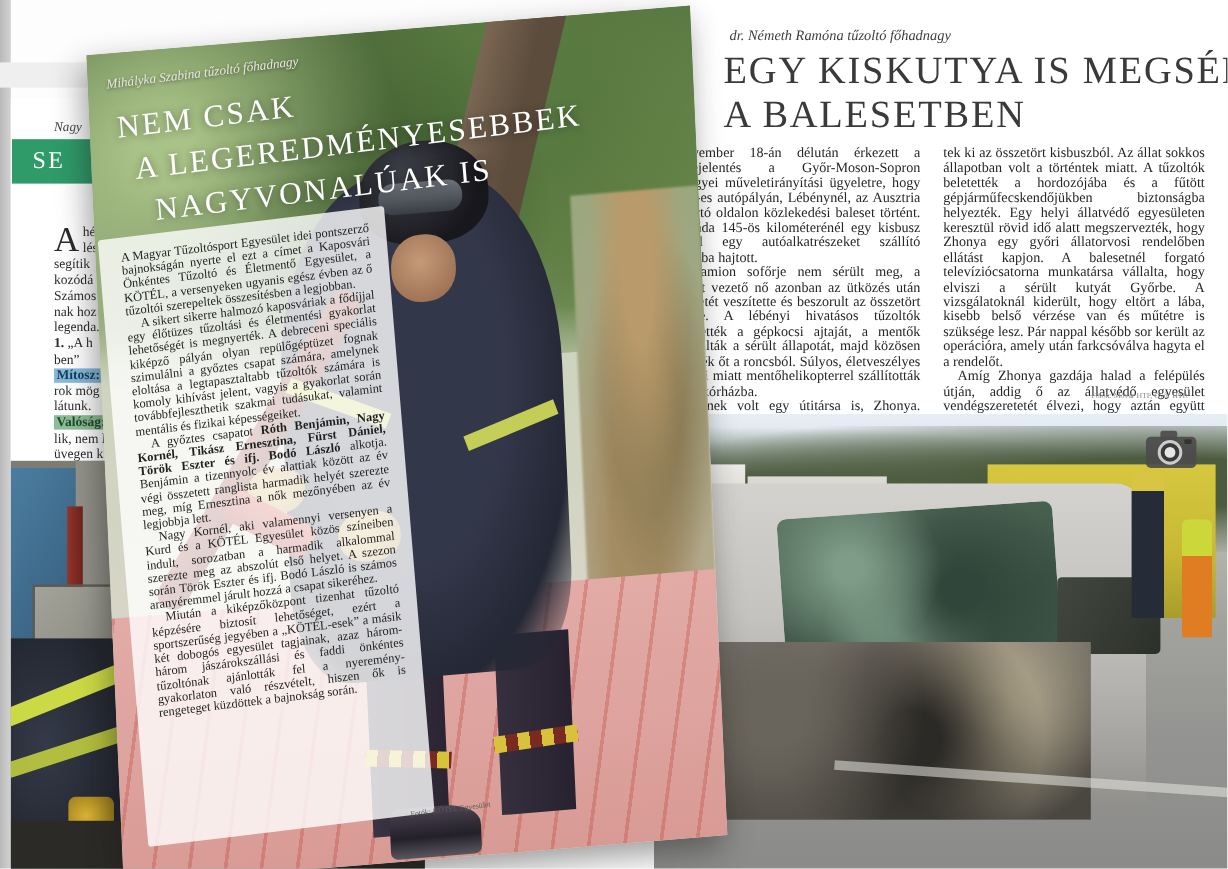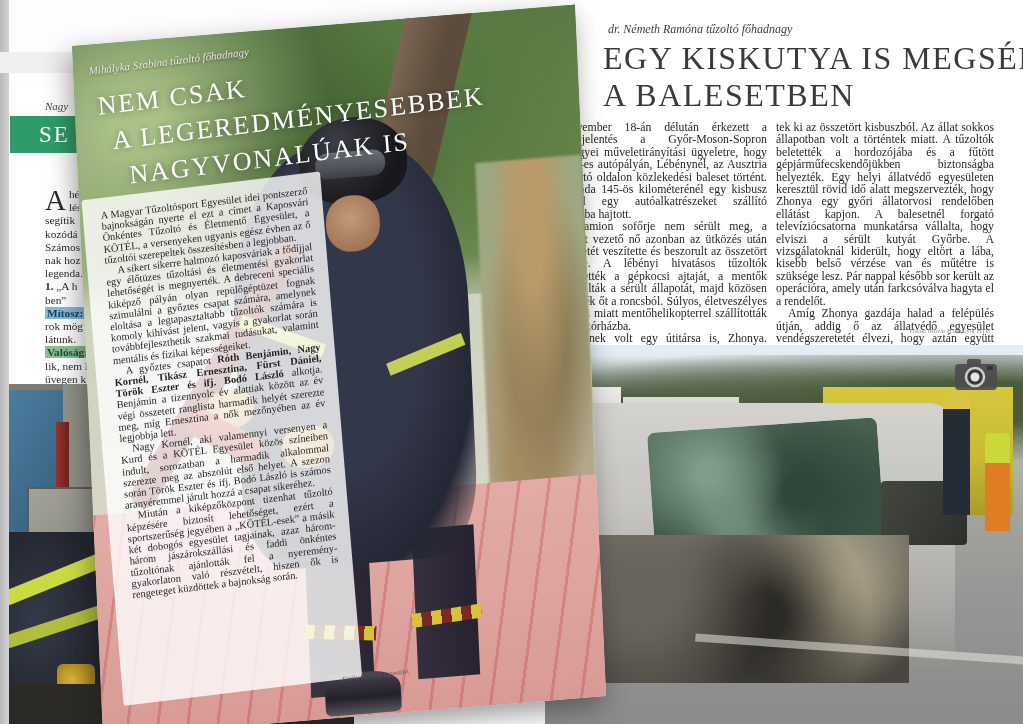--- a/index.html
+++ b/index.html
@@ -10,21 +10,21 @@
   .just{text-align:justify;}
 
   
   .edge-strip{left:0;top:0;width:9px;height:724px;background:linear-gradient(90deg,#b9b9b9,#d2d2d2);}
   .scan-band{left:0;top:52px;width:100%;height:21px;background:#efefef;}
 
   
   .left-page{left:9px;top:82px;width:345px;height:642px;background:#ffffff;}
   .lp-author{left:36px;top:18px;font-size:11px;color:#444;}
   .lp-bar{left:1px;top:34px;width:118px;height:37px;display:flex;align-items:center;}
-  .lp-bar-text{color:#fff;font-size:23px;letter-spacing:2px;padding-left:29px;}
+  .lp-bar-text{color:#fff;font-size:20px;letter-spacing:2px;padding-left:17px;}
   .lp-text{left:36px;top:106px;width:120px;font-size:11.3px;line-height:13.2px;color:#2b2b2b;}
   .lp-drop{float:left;font-size:29px;line-height:24px;padding-right:3px;}
   .lp-line{white-space:nowrap;}
   .hl{padding:0 2px;font-weight:bold;}
   .hl-myth{color:#173a5e;}
   .hl-fact{color:#1d4a2f;}
   .lp-num{font-weight:bold;}
   
   .lp-photo{left:0;top:302px;width:345px;height:340px;overflow:hidden;background:linear-gradient(180deg,#7d7d76,#6a6a62 55%,#3a3833);}
   .lp-door{left:0;top:6px;width:54px;height:185px;background:linear-gradient(120deg,#4b7da0,#3c6787 60%,#2e5270);}
@@ -39,21 +39,21 @@
 
   
   .right-page{left:520px;top:0;width:503px;height:596px;background:#ffffff;}
   .rp-author{left:88px;top:22px;font-size:12px;color:#3d3d3d;}
   .rp-headline{left:83px;top:40px;font-size:32px;line-height:37px;letter-spacing:1.5px;color:#3a3a3a;white-space:nowrap;}
   .rp-col{top:121px;width:218px;font-size:11.8px;line-height:12.4px;color:#262626;}
   .rp-col p{margin:0;text-indent:12px;}
   .rp-col p.first{text-indent:0;}
   .rp-drop{float:left;font-size:27px;line-height:22px;padding-right:2px;}
   .rp-col-left{left:29px;}
-  .rp-col-right{left:256px;font-family:Liberation Serif, serif;}
+  .rp-col-right{left:266px;font-family:Liberation Serif, serif;}
   .rp-caption{left:300px;top:327px;width:170px;text-align:right;font-size:6.5px;color:#8a8a8a;}
   
   .rp-photo{left:25px;top:345px;width:478px;height:379px;overflow:hidden;background:linear-gradient(180deg,#e6eef4 0%,#d7e2ea 12%,#b9bdb2 22%,#a3a39e 45%,#949492 70%,#8b8b89 100%);}
   .cp-trees{left:0;top:10px;width:478px;height:105px;background:radial-gradient(ellipse at 15% 60%,#49573a 20%,rgba(73,87,58,0)70%),radial-gradient(ellipse at 45% 55%,#55644371 15%,rgba(85,100,67,0)70%),radial-gradient(ellipse at 88% 45%,#4c5a3e 25%,rgba(76,90,62,0)75%);}
   .cp-truck-w{left:2px;top:42px;width:74px;height:92px;background:linear-gradient(180deg,#eceae6,#cfccc6 70%,#8e8c86);}
   .cp-truck-c{left:78px;top:52px;width:116px;height:78px;background:linear-gradient(180deg,#dcdad4,#bdbbb4);}
   .cp-tow{left:278px;top:42px;width:190px;height:128px;background:linear-gradient(180deg,#d6c73f 0%,#c9ba35 55%,#a99c2c 100%);}
   .cp-tow-win{left:34px;top:22px;width:60px;height:34px;background:#2d3027;}
   .cp-post{left:0;top:18px;width:13px;height:165px;background:repeating-linear-gradient(180deg,#c8332b 0 22px,#e9e4dc 22px 44px);}
   .cp-van{left:28px;top:58px;width:382px;height:272px;background:linear-gradient(180deg,#d3d2ce 0%,#c4c3bf 40%,#a9a8a4 75%,#8f8e8a 100%);border-radius:10px 26px 4px 4px;}

